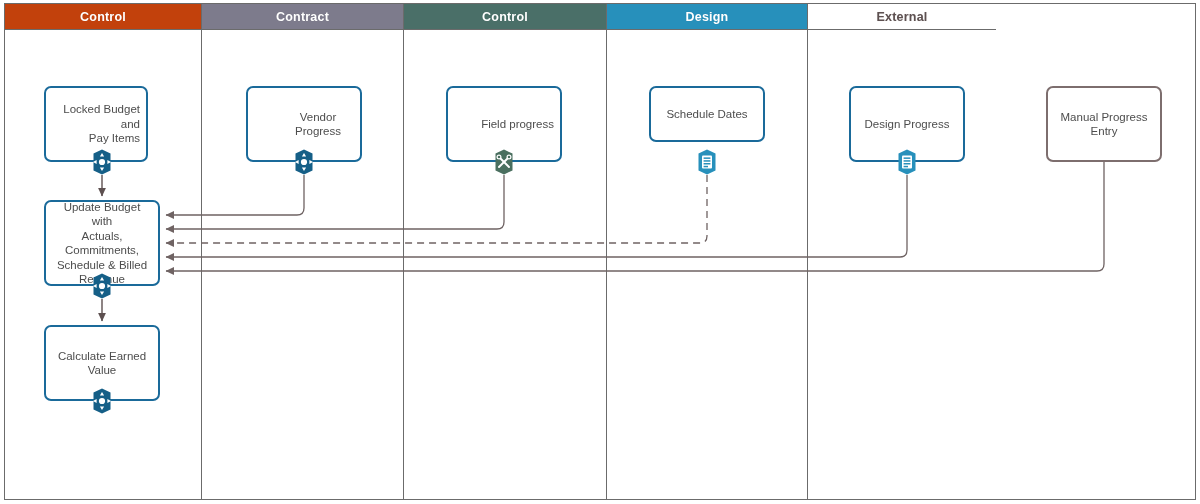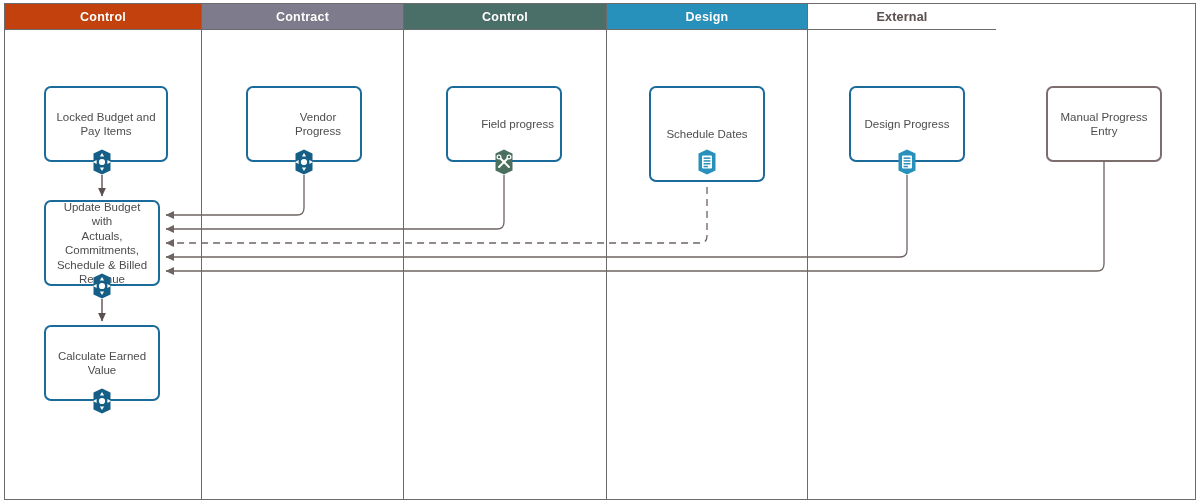--- a/index.html
+++ b/index.html
@@ -136,21 +136,21 @@
 
     <path d="M504,175 L504,222 Q504,229 497,229 L166,229" fill="none" stroke="#6f6363" stroke-width="1.3" marker-end="url(#arrowBrown)"></path>
 
     <path d="M707,175 L707,236 Q707,243 700,243 L166,243" fill="none" stroke="#6f6363" stroke-width="1.3" stroke-dasharray="7 5" marker-end="url(#arrowBrown)"></path>
 
     <path d="M907,175 L907,250 Q907,257 900,257 L166,257" fill="none" stroke="#6f6363" stroke-width="1.3" marker-end="url(#arrowBrown)"></path>
 
     <path d="M1104,162 L1104,264 Q1104,271 1097,271 L166,271" fill="none" stroke="#6f6363" stroke-width="1.3" marker-end="url(#arrowBrown)"></path>
   </svg>
 
-  <div class="node" style="left:44px;top:86px;width:124px;height:76px;">
+  <div class="node" style="left:44px;top:86px;width:104px;height:76px;text-align:right;">
     <span class="node-label">Locked Budget and
 Pay Items</span>
   </div>
   <div class="badge" style="left:102px;top:162px;">
     <svg viewBox="0 0 26 26">
       <polygon points="13,0.5 21.5,4.6 21.5,21.4 13,25.5 4.5,21.4 4.5,4.6" fill="#155f87"></polygon>
       <circle cx="13" cy="13" r="3.1" fill="#ffffff"></circle>
       <polygon points="13,4 15.1,7.6 10.9,7.6" fill="#ffffff"></polygon>
       <polygon points="13,22 15.1,18.4 10.9,18.4" fill="#ffffff"></polygon>
       <polygon points="4,13 7.6,10.9 7.6,15.1" fill="#ffffff"></polygon>
@@ -213,21 +213,21 @@
       <polygon points="13,0.5 21.5,4.6 21.5,21.4 13,25.5 4.5,21.4 4.5,4.6" fill="#4a6f5f"></polygon>
       <g stroke="#ffffff" stroke-width="1.9" stroke-linecap="round">
         <line x1="8" y1="8" x2="18" y2="18"></line>
         <line x1="18" y1="8" x2="8" y2="18"></line>
       </g>
       <circle cx="8" cy="8" r="1.9" fill="#4a6f5f" stroke="#ffffff" stroke-width="1.2"></circle>
       <circle cx="18" cy="8" r="1.9" fill="#4a6f5f" stroke="#ffffff" stroke-width="1.2"></circle>
     </svg>
   </div>
 
-  <div class="node" style="left:649px;top:86px;width:116px;height:96px;">
+  <div class="node" style="left:649px;top:86px;width:116px;height:56px;">
     <span class="node-label">Schedule Dates</span>
   </div>
   <div class="badge" style="left:707px;top:162px;">
     <svg viewBox="0 0 26 26">
       <polygon points="13,0.5 21.5,4.6 21.5,21.4 13,25.5 4.5,21.4 4.5,4.6" fill="#2790bb"></polygon>
       <rect x="8" y="6.5" width="10" height="13" rx="1" fill="#ffffff"></rect>
       <g fill="#2790bb">
         <rect x="9.6" y="8.4" width="6.8" height="1.5"></rect>
         <rect x="9.6" y="11.2" width="6.8" height="1.5"></rect>
         <rect x="9.6" y="14" width="6.8" height="1.5"></rect>

